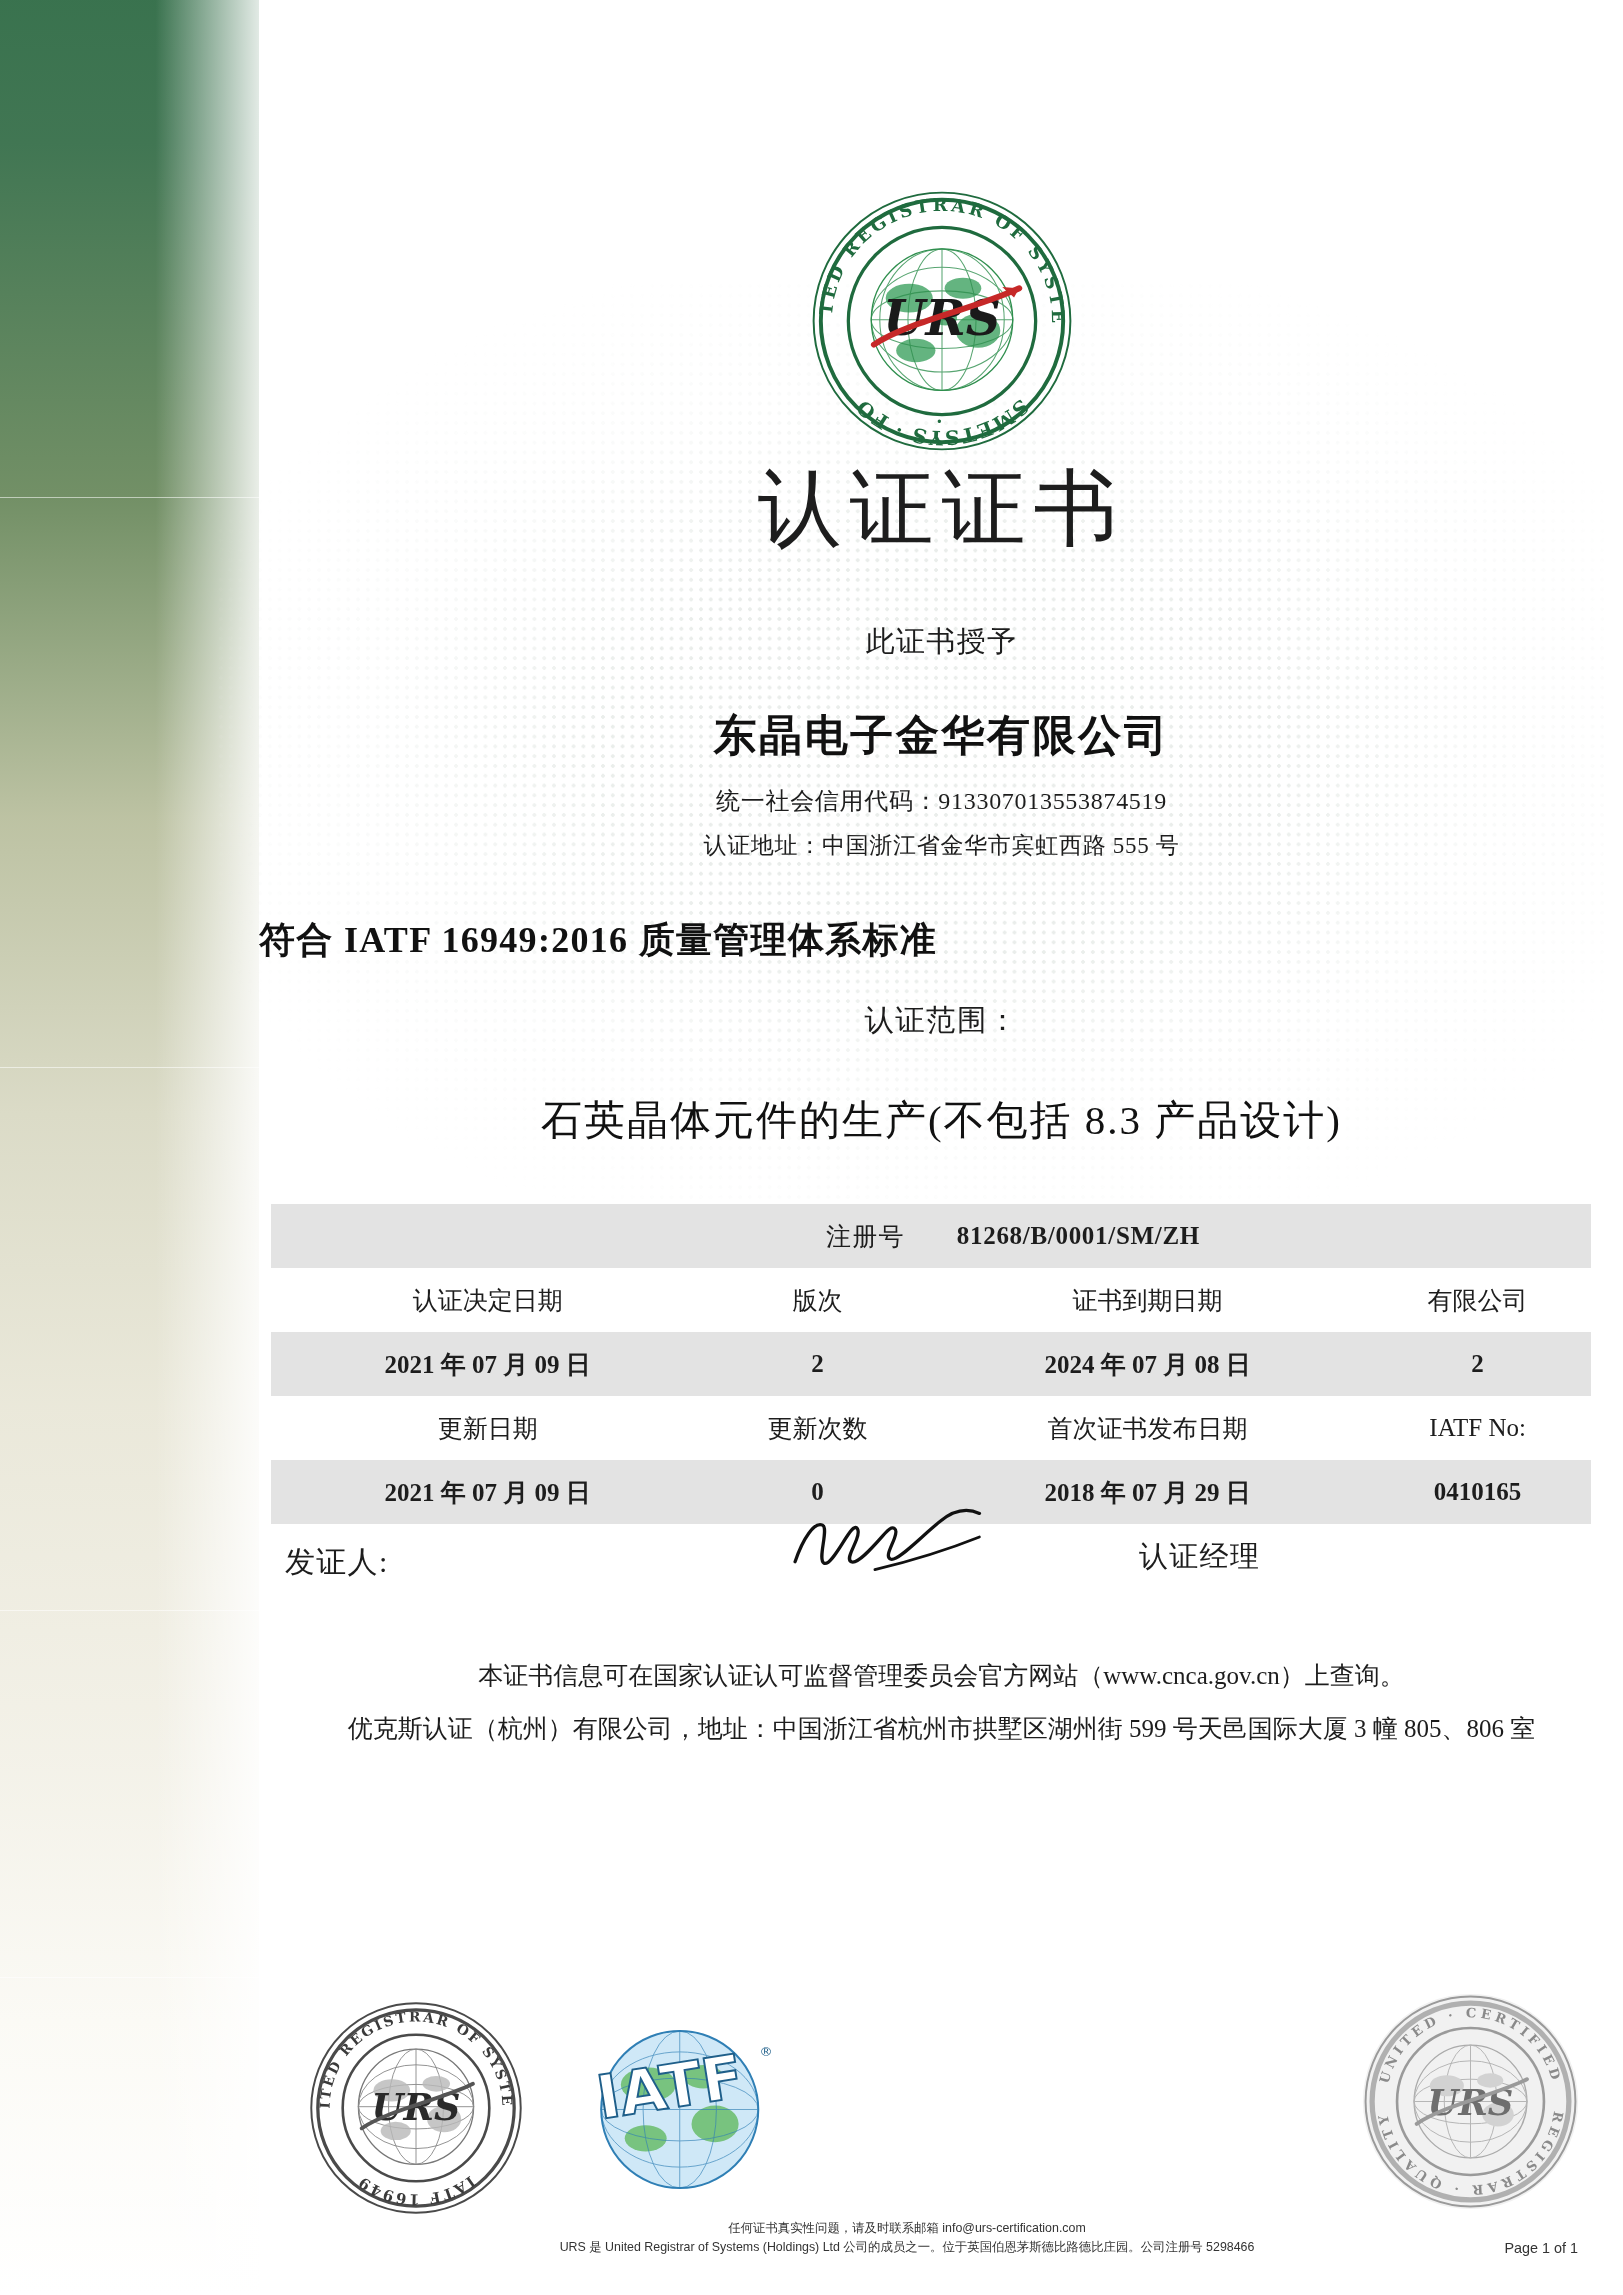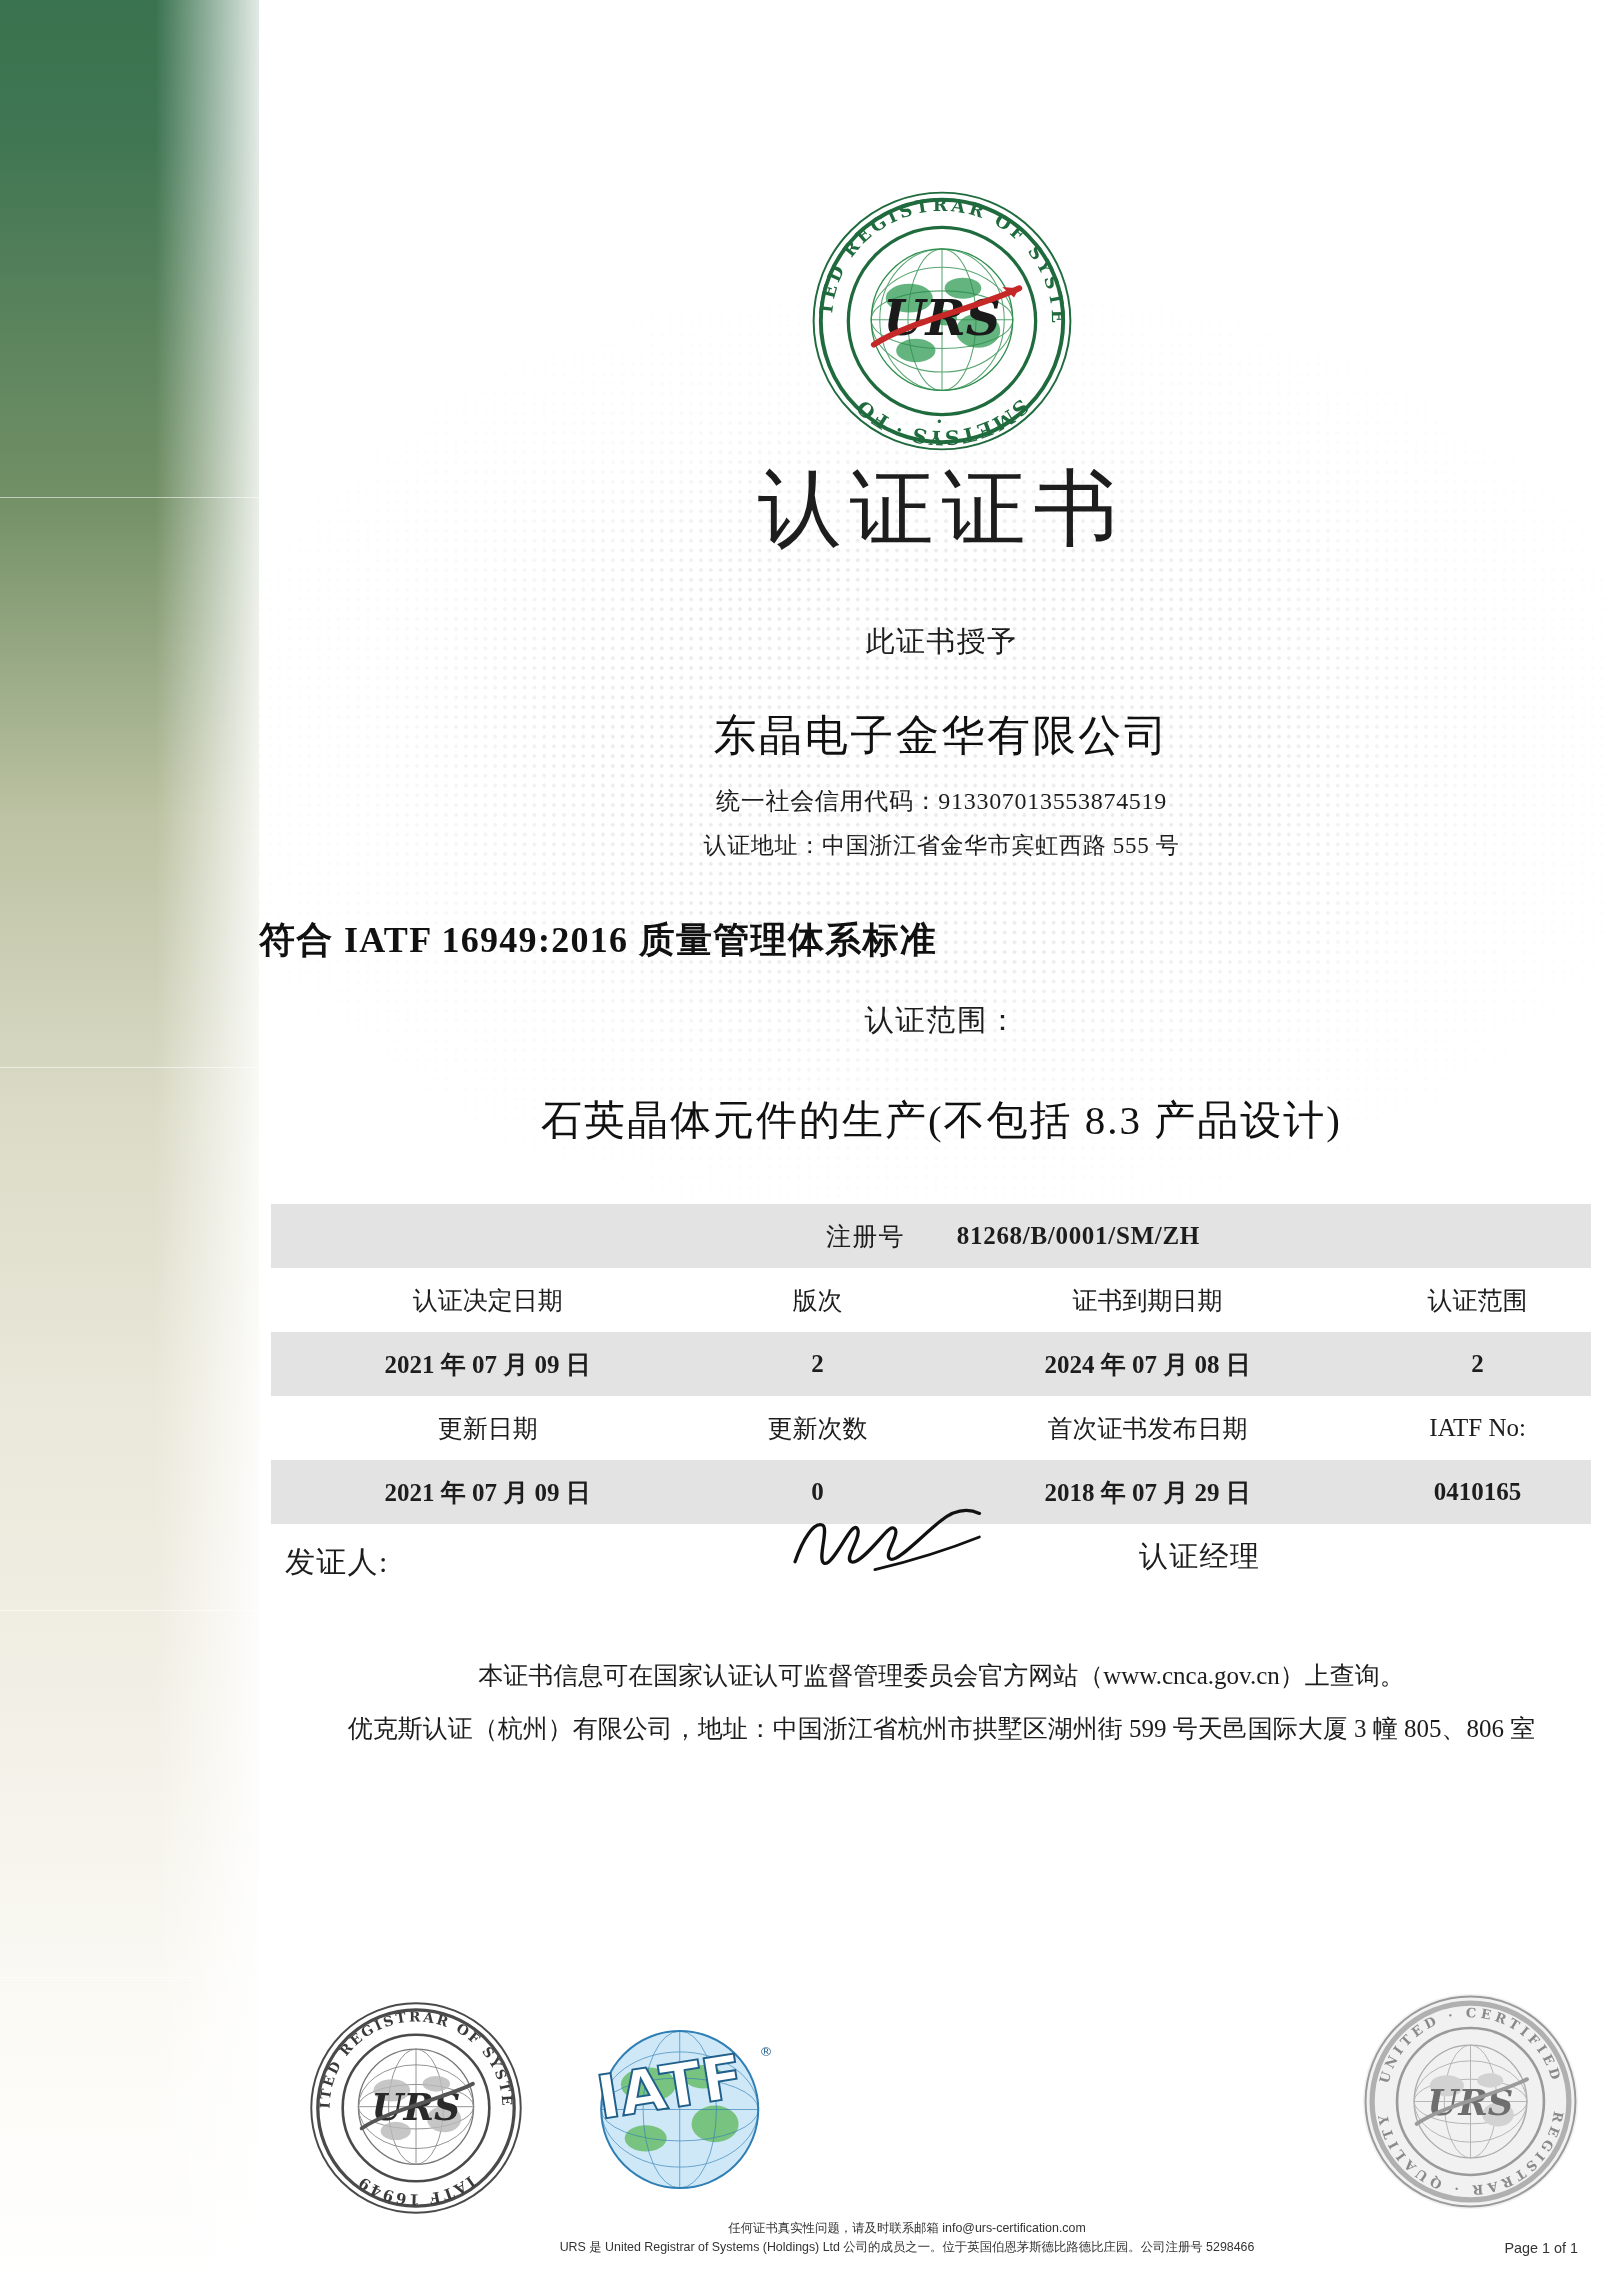--- a/index.html
+++ b/index.html
@@ -95,21 +95,21 @@
     font-size: 29px;
     color: #1d1d1d;
     letter-spacing: 1.3px;
   }
   .company {
     position: absolute;
     top: 707px;
     left: 0; right: 0;
     text-align: center;
     font-size: 43px;
-    font-weight: normal;
+    font-weight: bold;
     color: #111;
     letter-spacing: 2.6px;
   }
   .credit-code {
     position: absolute;
     top: 785px;
     left: 0; right: 0;
     text-align: center;
     font-size: 24px;
     color: #1d1d1d;
@@ -336,21 +336,21 @@
     <table class="details">
       <tbody>
           <tr class="shaded">
         <td class="reg-label" colspan="2" style="text-align:right; padding-right:26px;">注册号</td>
         <td class="reg-value" colspan="2" style="text-align:left; padding-left:26px;">81268/B/0001/SM/ZH</td>
       </tr>
       <tr class="plain">
         <td>认证决定日期</td>
         <td>版次</td>
         <td>证书到期日期</td>
-        <td>认证范围</td>
+        <td>有限公司</td>
       </tr>
       <tr class="shaded">
         <td class="bold">2021 年 07 月 09 日</td>
         <td class="bold">2</td>
         <td class="bold">2024 年 07 月 08 日</td>
         <td class="bold">2</td>
       </tr>
       <tr class="plain">
         <td>更新日期</td>
         <td>更新次数</td>

